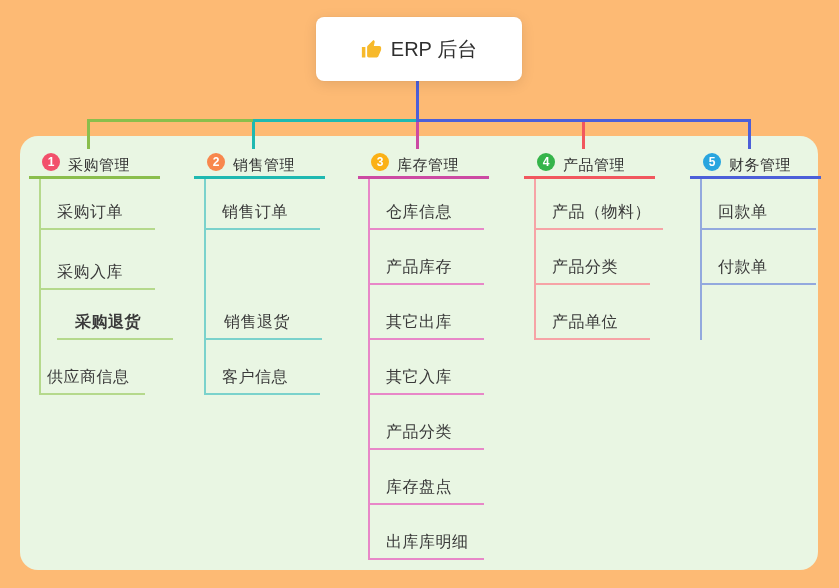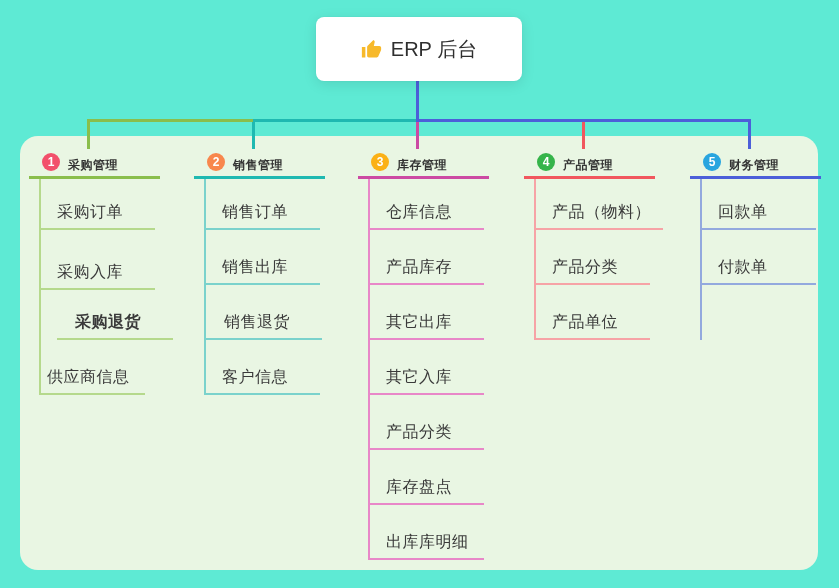--- a/index.html
+++ b/index.html
@@ -17,32 +17,32 @@
   .root-card .icon{display:flex;align-items:center;}
   .line{position:absolute;}
   .branch-header{
     position:absolute;height:29px;width:118px;box-sizing:content-box;
     display:flex;align-items:center;gap:8px;padding-left:13px;z-index:2;cursor:default;
   }
   .badge{
     width:18px;height:18px;border-radius:50%;color:#fff;font-size:12px;line-height:18px;
     display:flex;align-items:center;justify-content:center;flex:none;font-weight:bold;
   }
-  .blabel{font-size:12px;color:#333333;font-weight:700;letter-spacing:.5px;white-space:nowrap;margin-top:8px;}
+  .blabel{font-size:15px;color:#333333;font-weight:400;letter-spacing:.5px;white-space:nowrap;margin-top:8px;}
   .child-item{
     position:absolute;height:26px;min-width:86px;width:max-content;box-sizing:content-box;
     padding:0 12px 0 18px;display:flex;align-items:flex-end;z-index:2;
     font-size:16px;color:#3a3a3a;letter-spacing:.5px;white-space:nowrap;
   }
   .child-item span{padding-bottom:5px;}
 </style>
 </head>
 <body>
 
-<div id="stage" style="background: #5eead4;">
+<div id="stage" style="background: #fdba74;">
   <div class="panel" style="background: rgb(233, 246, 227);"></div>
 
   <div class="root-card">
     <span class="icon">
       <svg width="21" height="21" viewBox="0 0 24 24" aria-hidden="true">
         <path id="thumb-path" d="M1 21h4V9H1v12zm22-11c0-1.1-.9-2-2-2h-6.31l.95-4.57.03-.32c0-.41-.17-.79-.44-1.06L14.17 1 7.59 7.59C7.22 7.95 7 8.45 7 9v10c0 1.1.9 2 2 2h9c.83 0 1.54-.5 1.84-1.22l3.02-7.05c.09-.23.14-.47.14-.73v-2z" fill="#F7B92B"></path>
       </svg>
     </span>
     <span>ERP 后台</span>
   </div>
@@ -72,23 +72,20 @@
     <div class="child-item" style="left: 39px; top: 367px; border-bottom: 2px solid rgb(181, 217, 140); position: absolute; padding-left: 8px;">
       <span>供应商信息</span>
     </div>
     <div class="branch-header" style="left: 194px; top: 147px; border-bottom: 3px solid rgb(31, 185, 177); position: absolute;">
       <span class="badge" style="background: rgb(248, 135, 77);">2</span>
       <span class="blabel">销售管理</span>
     </div>
     <div class="line" style="left: 204px; top: 176px; width: 2px; height: 219px; background: rgb(122, 210, 204); position: absolute;"></div>
     <div class="child-item" style="left: 204px; top: 202px; border-bottom: 2px solid rgb(122, 210, 204); position: absolute;">
       <span>销售订单</span>
-    </div>
-    <div class="child-item" style="left: 204px; top: 257px; border-bottom: 2px solid rgb(122, 210, 204); position: absolute;">
-      <span>销售出库</span>
     </div>
     <div class="child-item" style="left: 204px; top: 312px; border-bottom: 2px solid rgb(122, 210, 204); position: absolute; padding-left: 20px;">
       <span>销售退货</span>
     </div>
     <div class="child-item" style="left: 204px; top: 367px; border-bottom: 2px solid rgb(122, 210, 204); position: absolute;">
       <span>客户信息</span>
     </div>
     <div class="branch-header" style="left: 358px; top: 147px; border-bottom: 3px solid rgb(204, 74, 163); position: absolute;">
       <span class="badge" style="background: rgb(251, 177, 22);">3</span>
       <span class="blabel">库存管理</span>

